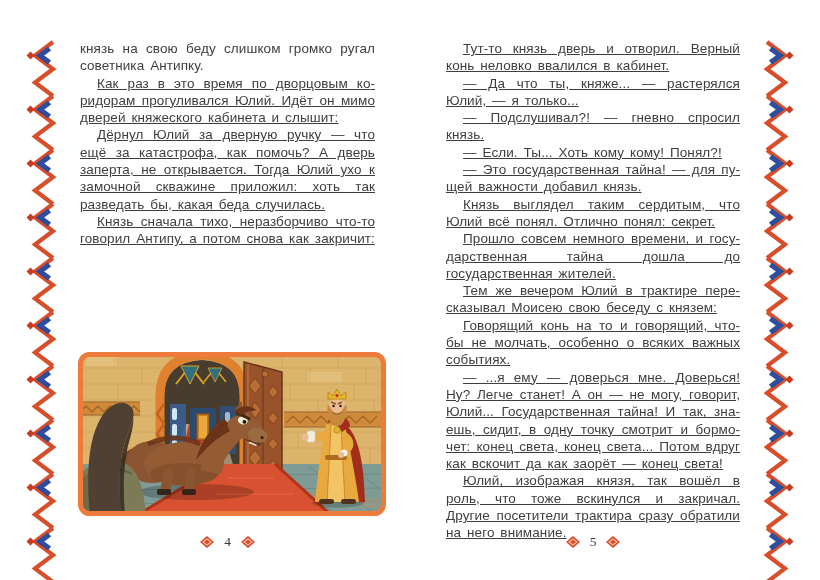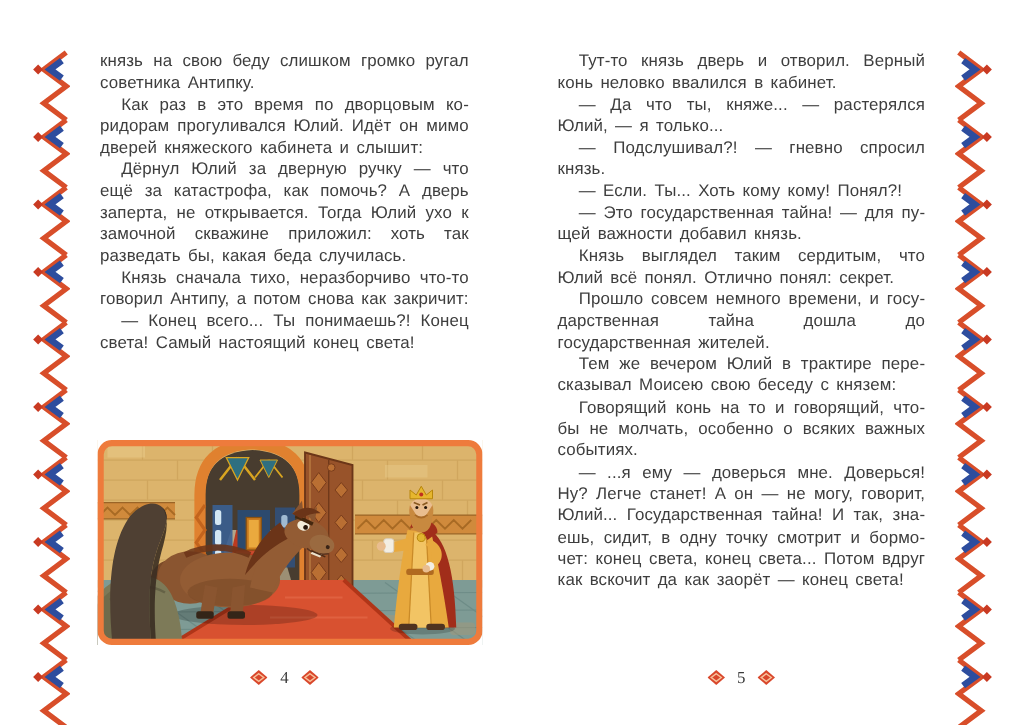--- a/index.html
+++ b/index.html
@@ -6,21 +6,21 @@
   .canvas{position:relative;width:808px;height:580px;background:#ffffff;overflow:hidden;
           font-family:"Liberation Sans","DejaVu Sans",sans-serif;}
   .side-border{position:absolute;top:0;}
   .side-border.left{left:26px;}
   .side-border.right{left:764px;}
   .text-col{position:absolute;top:40px;}
   .text-col.left{left:80px;width:295px;}
   .text-col.right{left:446px;width:294px;}
   .para{margin:0;text-align:justify;font-size:13.5px;line-height:17.3px;color:#3e3e3e;
         word-spacing:2px;letter-spacing:0.1px;}
-  .para.ind{text-indent:17px;}
+  .para.ind{text-indent:17px;text-decoration:underline;}
   .illu{position:absolute;left:78px;top:352px;width:308px;height:164px;}
   .pagenum{position:absolute;top:534px;display:flex;align-items:center;justify-content:center;gap:10px;}
   .pagenum.left{left:80px;width:295px;}
   .pagenum.right{left:446px;width:294px;}
   .pagenum .num{font-family:"Liberation Serif","DejaVu Serif",serif;font-size:13.5px;color:#3a3a3a;}
 </style>
 </head>
 <body>
 
 <div class="canvas">
@@ -58,34 +58,34 @@
         <use href="#bmL" y="474"></use>
       <use href="#bmL" y="528"></use>
     </g>
   </svg>
 
   <div class="text-col left">
     <p class="para">князь на свою беду слишком громко ругал советника Антипку.</p>
     <p class="para ind">Как раз в это время по дворцовым ко­ридорам прогуливался Юлий. Идёт он мимо дверей княжеского кабинета и слышит:</p>
     <p class="para ind">Дёрнул Юлий за дверную ручку — что ещё за катастрофа, как помочь? А дверь заперта, не открывается. Тогда Юлий ухо к замочной скважине приложил: хоть так разведать бы, какая беда случилась.</p>
     <p class="para ind">Князь сначала тихо, неразборчиво что-то говорил Антипу, а потом снова как закричит:</p>
-    <p class="para ind">— Конец всего... Ты понимаешь?! Конец света! Самый настоящий конец света!</p>
   </div>
 
   <div class="text-col right">
     <p class="para ind">Тут-то князь дверь и отворил. Верный конь неловко ввалился в кабинет.</p>
     <p class="para ind">— Да что ты, княже... — растерялся Юлий, — я только...</p>
     <p class="para ind">— Подслушивал?! — гневно спросил князь.</p>
     <p class="para ind">— Если. Ты... Хоть кому кому! Понял?!</p>
     <p class="para ind">— Это государственная тайна! — для пу­щей важности добавил князь.</p>
     <p class="para ind">Князь выглядел таким сердитым, что Юлий всё понял. Отлично понял: секрет.</p>
     <p class="para ind">Прошло совсем немного времени, и госу­дарственная тайна дошла до государственная жителей.</p>
     <p class="para ind">Тем же вечером Юлий в трактире пере­сказывал Моисею свою беседу с князем:</p>
     <p class="para ind">Говорящий конь на то и говорящий, что­бы не молчать, особенно о всяких важных событиях.</p>
     <p class="para ind">— ...я ему — доверься мне. Доверься! Ну? Легче станет! А он — не могу, говорит, Юлий... Государственная тайна! И так, зна­ешь, сидит, в одну точку смотрит и бормо­чет: конец света, конец света... Потом вдруг как вскочит да как заорёт — конец света!</p>
+    <p class="para ind">Юлий, изображая князя, так вошёл в роль, что тоже вскинулся и закричал. Другие по­сетители трактира сразу обратили на него внимание.</p>
   </div>
 
   <svg class="illu" viewBox="0 0 308 164" width="308" height="164" role="img" aria-label="Конь Юлий ввалился в княжеский кабинет; сердитый князь стоит у резной двери, советник Антип в капюшоне на переднем плане">
 
     <g>
       <rect x="0" y="0" width="308" height="118" fill="#dcb46c"></rect>
       <g stroke="#c69c54" stroke-width="1" opacity="0.55">
         <line x1="0" y1="16" x2="308" y2="16"></line>
           <line x1="0" y1="32" x2="308" y2="32"></line>
         <line x1="0" y1="48" x2="308" y2="48"></line>

